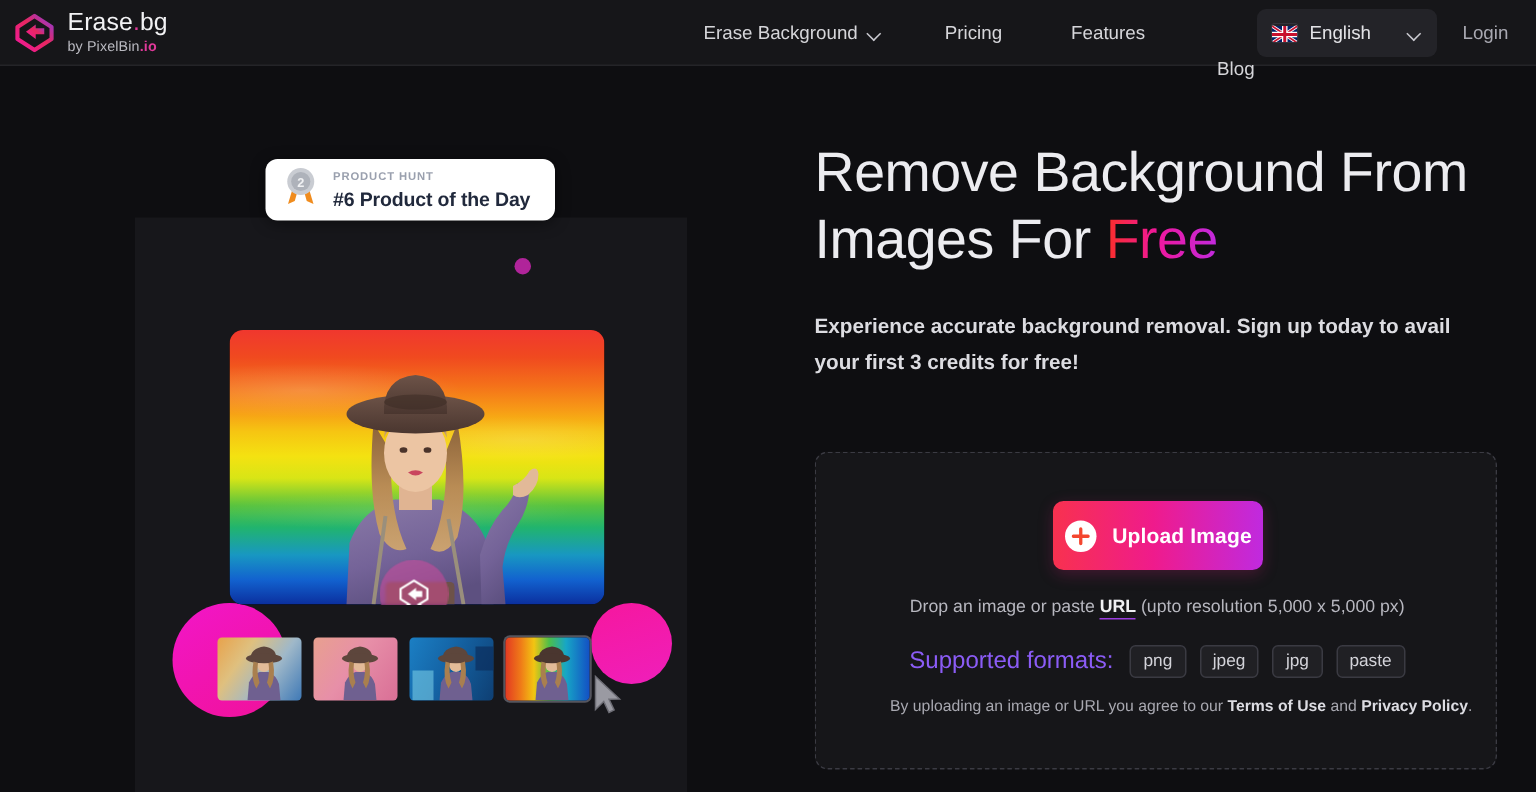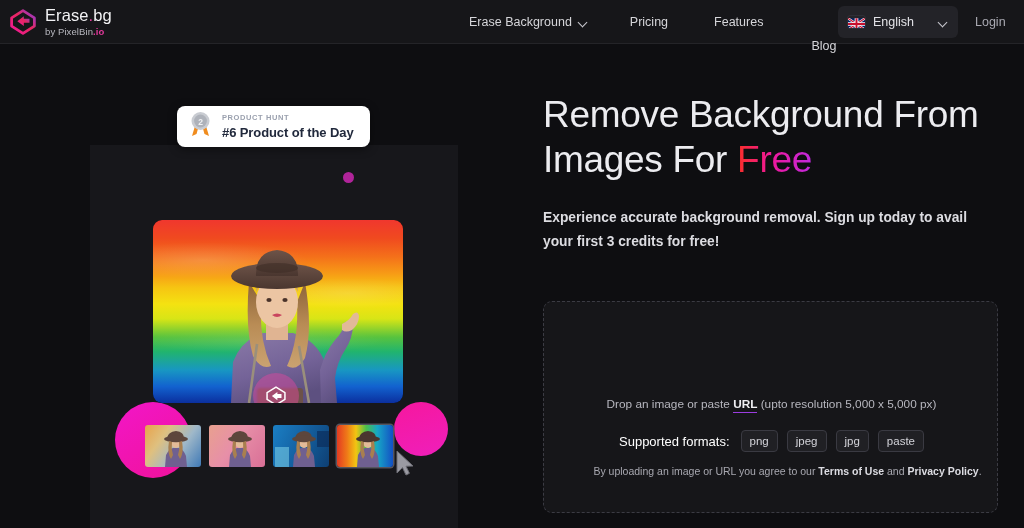--- a/index.html
+++ b/index.html
@@ -180,21 +180,21 @@
   .drop-line .url{
     color:#efeff2; font-weight:700;
     border-bottom:1.6px solid #9b3de0; padding-bottom:1px;
     cursor:pointer;
   }
 
   .formats{
     position:absolute; left:0; top:128px; width:455px;
     display:flex; align-items:center; justify-content:center; gap:9px;
   }
-  .formats-label{ font-size:13px; color:#ffffff; margin-right:2px; }
+  .formats-label{ font-size:16px; color:#8b5cf6; margin-right:2px; }
   .chip{
     min-width:31px; height:22px; padding:0 8px;
     border:1px solid #3a3a42; border-radius:4px;
     background:#202024; color:#d3d3d9; font-size:11.5px;
     display:flex; align-items:center; justify-content:center; cursor:pointer;
   }
 
   .legal{
     position:absolute; left:16px; top:163px; width:455px; text-align:center;
     font-size:10.5px; color:#a8a8b0;
@@ -411,20 +411,28 @@
 <div class="right">
   <h1 class="h1">
     <span>Remove Background From</span><br>
     <span>Images For </span><span class="free">Free</span>
   </h1>
   <p class="sub">Experience accurate background removal. Sign up today to avail your first 3 credits for free!</p>
 </div>
 
 <div class="upload-panel">
 
+  <button class="upload-btn">
+    <span class="plus-circle">
+      <svg width="13" height="13" viewBox="0 0 13 13">
+        <path d="M6.5 1.6 V11.4 M1.6 6.5 H11.4" stroke="#f4462f" stroke-width="2.2" stroke-linecap="round"></path>
+      </svg>
+    </span>
+    <span class="upload-btn-label">Upload Image</span>
+  </button>
 
   <div class="drop-line">
     <span>Drop an image or paste </span><span class="url">URL</span><span> (upto resolution 5,000 x 5,000 px)</span>
   </div>
 
   <div class="formats">
     <span class="formats-label">Supported formats:</span>
     <span class="chip">png</span>
     <span class="chip">jpeg</span>
     <span class="chip">jpg</span>

